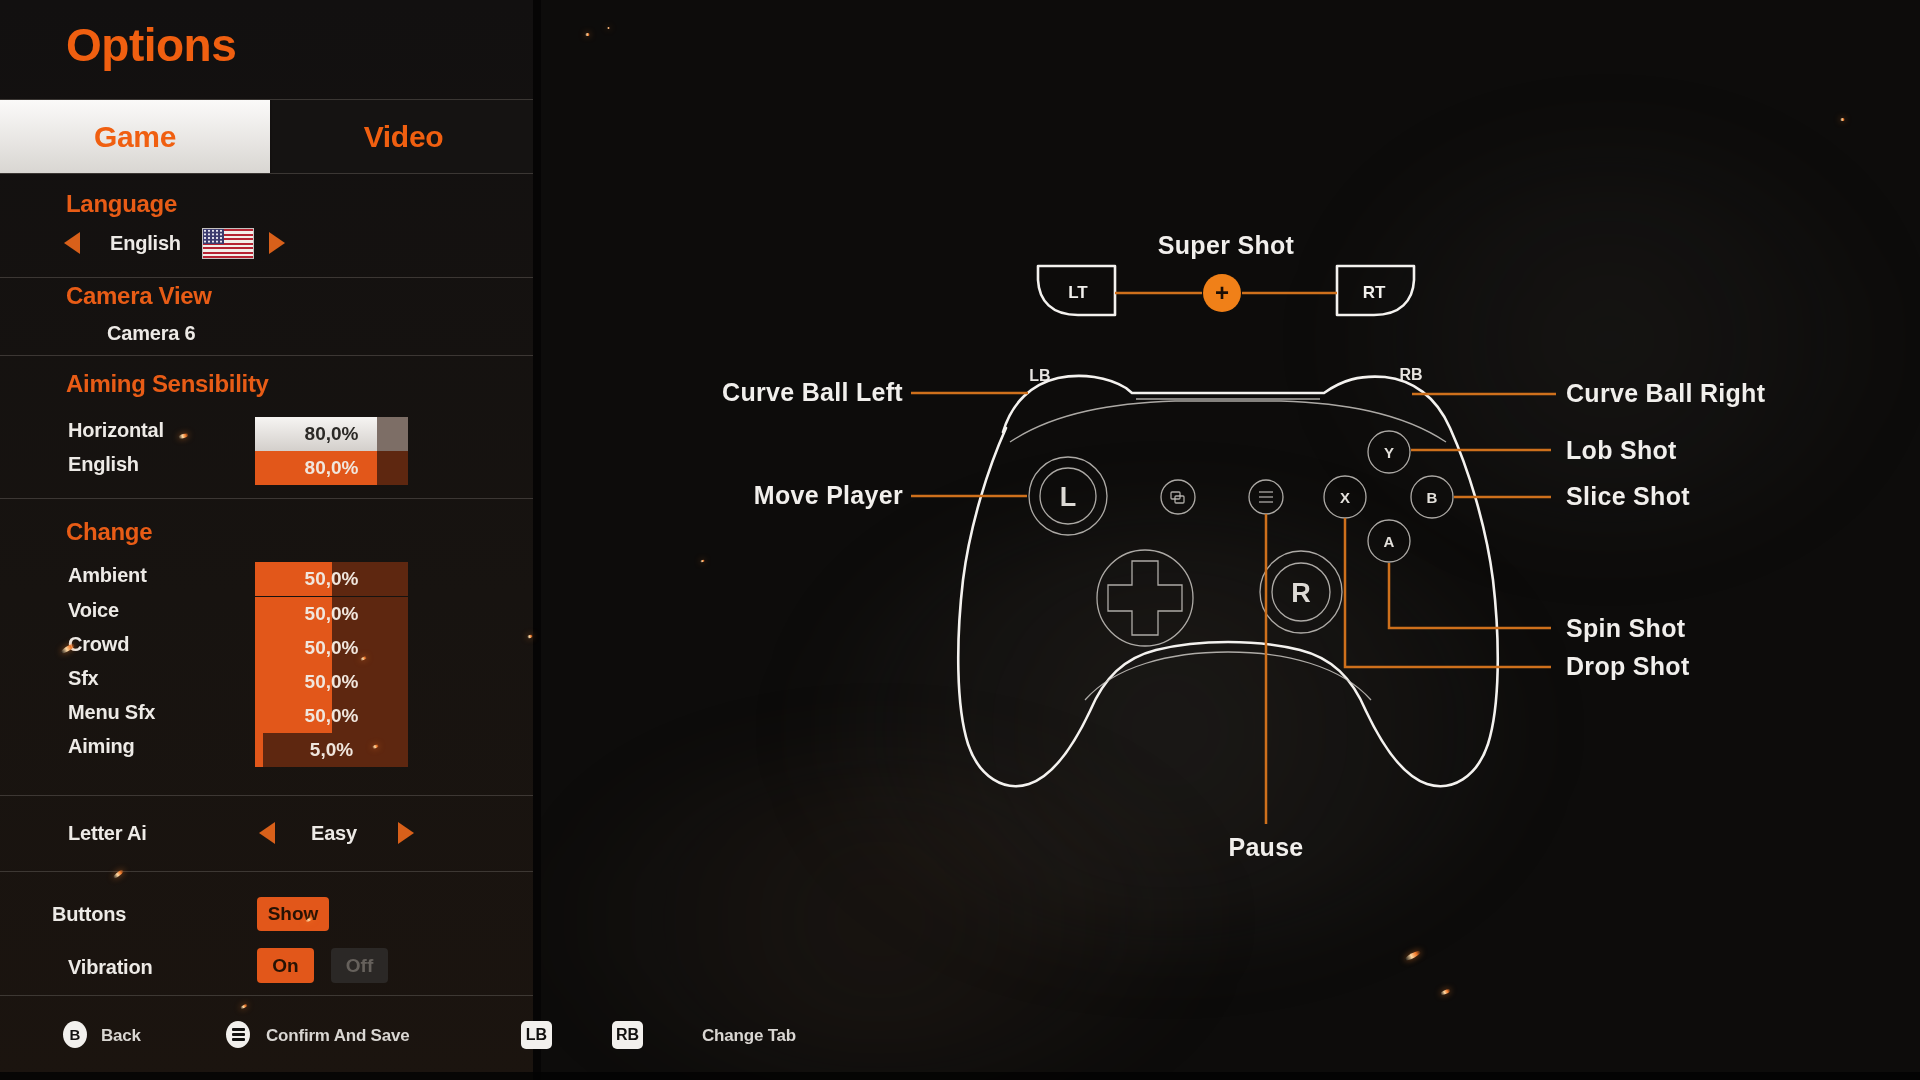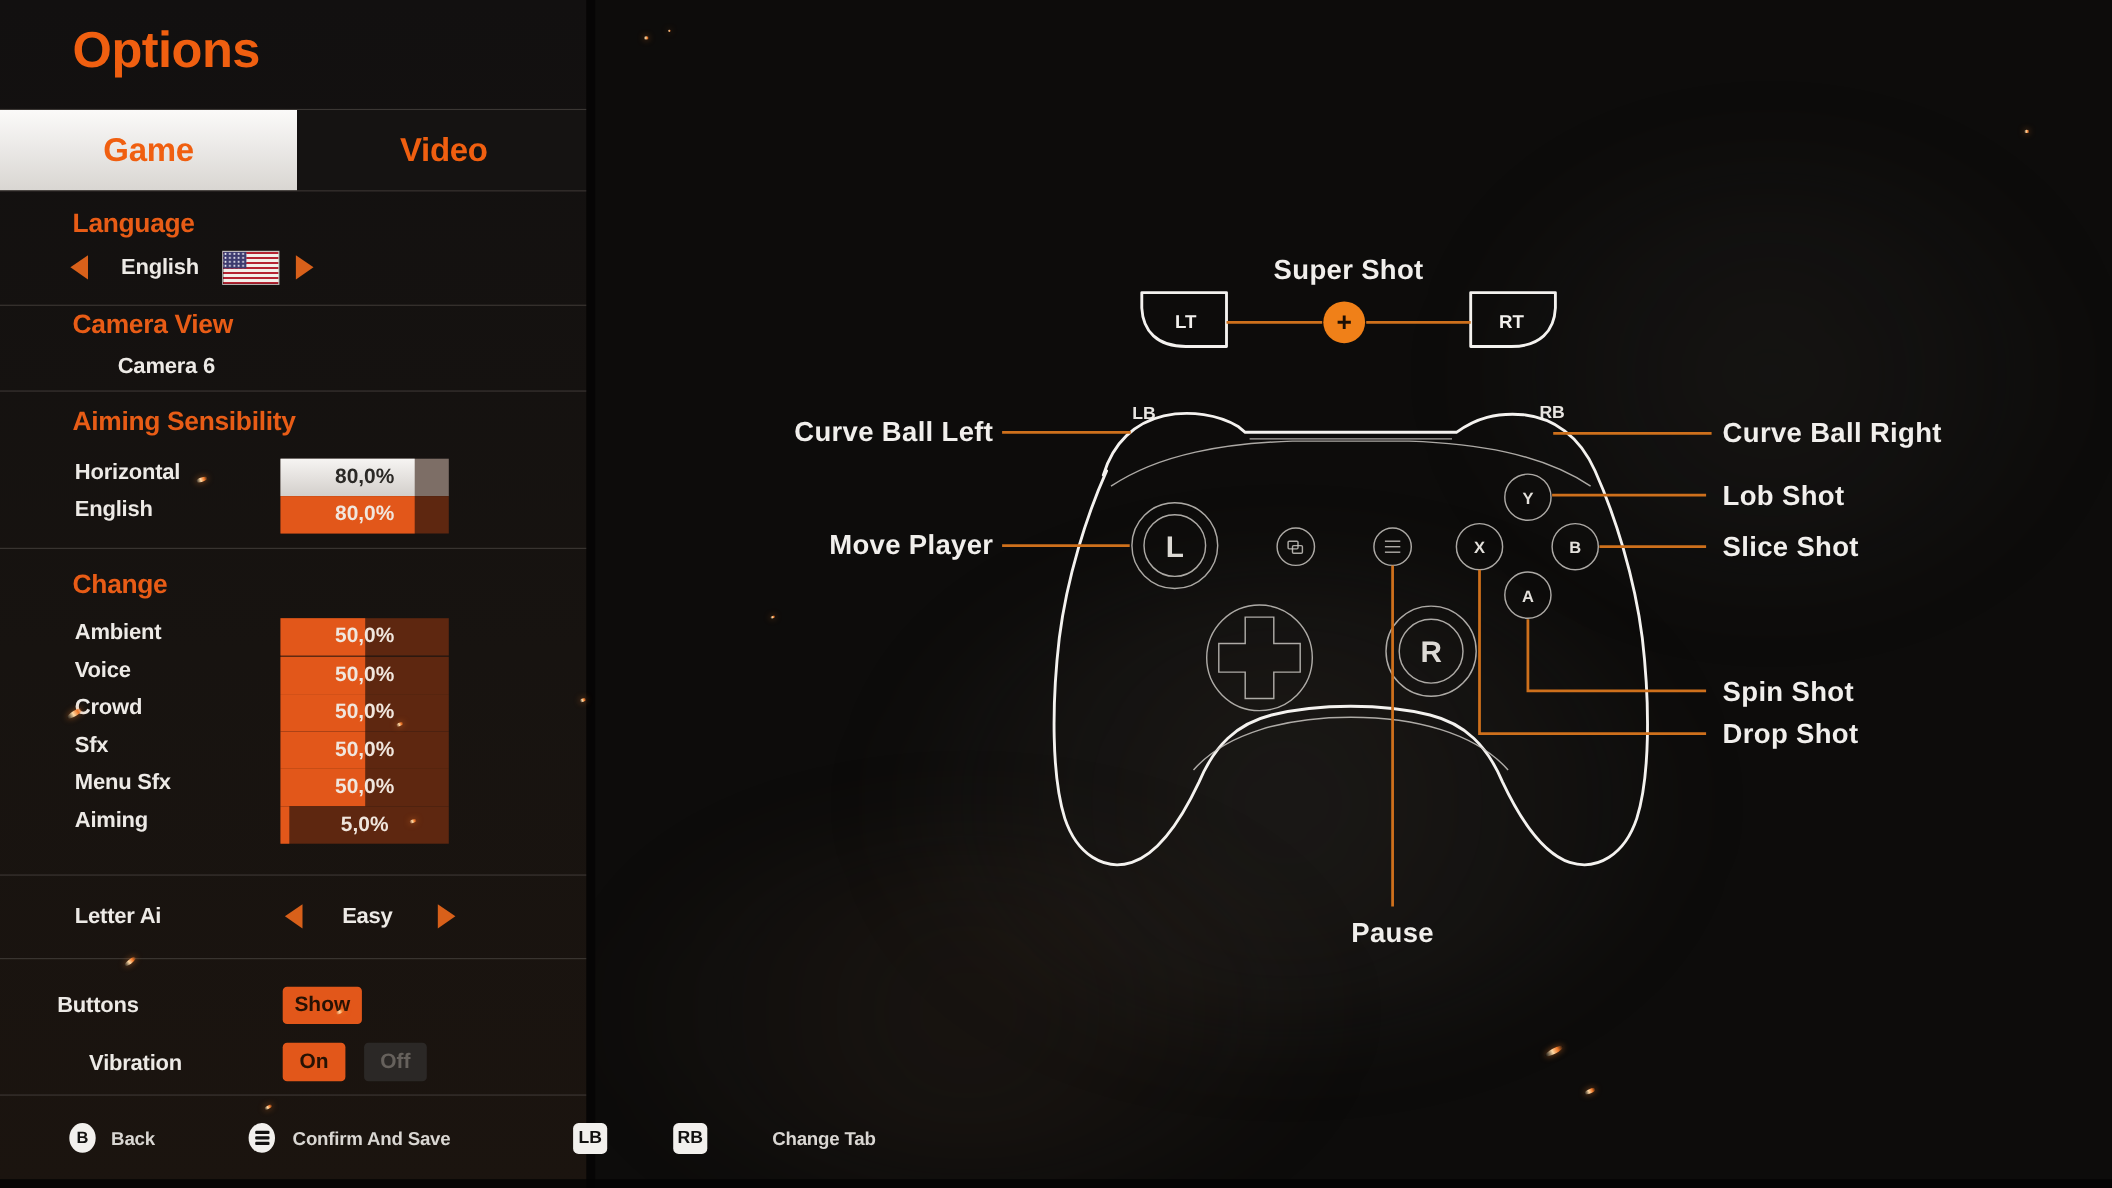--- a/index.html
+++ b/index.html
@@ -277,21 +277,21 @@
     <div class="hr" style="top:795px"></div>
 
     <div class="lbl" style="left:68px;top:822px">Letter Ai</div>
     <div class="arrow left" style="left:259px;top:822px"></div>
     <div class="lbl" style="left:280px;top:822px;width:108px;text-align:center">Easy</div>
     <div class="arrow right" style="left:398px;top:822px"></div>
     <div class="hr" style="top:871px"></div>
 
     <div class="lbl" style="left:52px;top:903px">Buttons</div>
     <div class="btn orange" style="left:257px;top:897px;width:72px;height:34px">Show</div>
-    <div class="lbl" style="left:81px;top:956px">Vibration</div>
+    <div class="lbl" style="left:68px;top:956px">Vibration</div>
     <div class="btn orange" style="left:257px;top:948px;width:57px;height:35px">On</div>
     <div class="btn off" style="left:331px;top:948px;width:57px;height:35px">Off</div>
     <div class="hr" style="top:995px"></div>
   </div>
   <div class="panel-edge"></div>
 
   <div>
     <div class="foot-ic foot-circle" style="left:63px;top:1021px;position:absolute">B</div>
     <div class="foot-txt" style="left:101px;top:1026px">Back</div>
     <div class="foot-ic foot-circle" style="left:226px;top:1021px;position:absolute">

